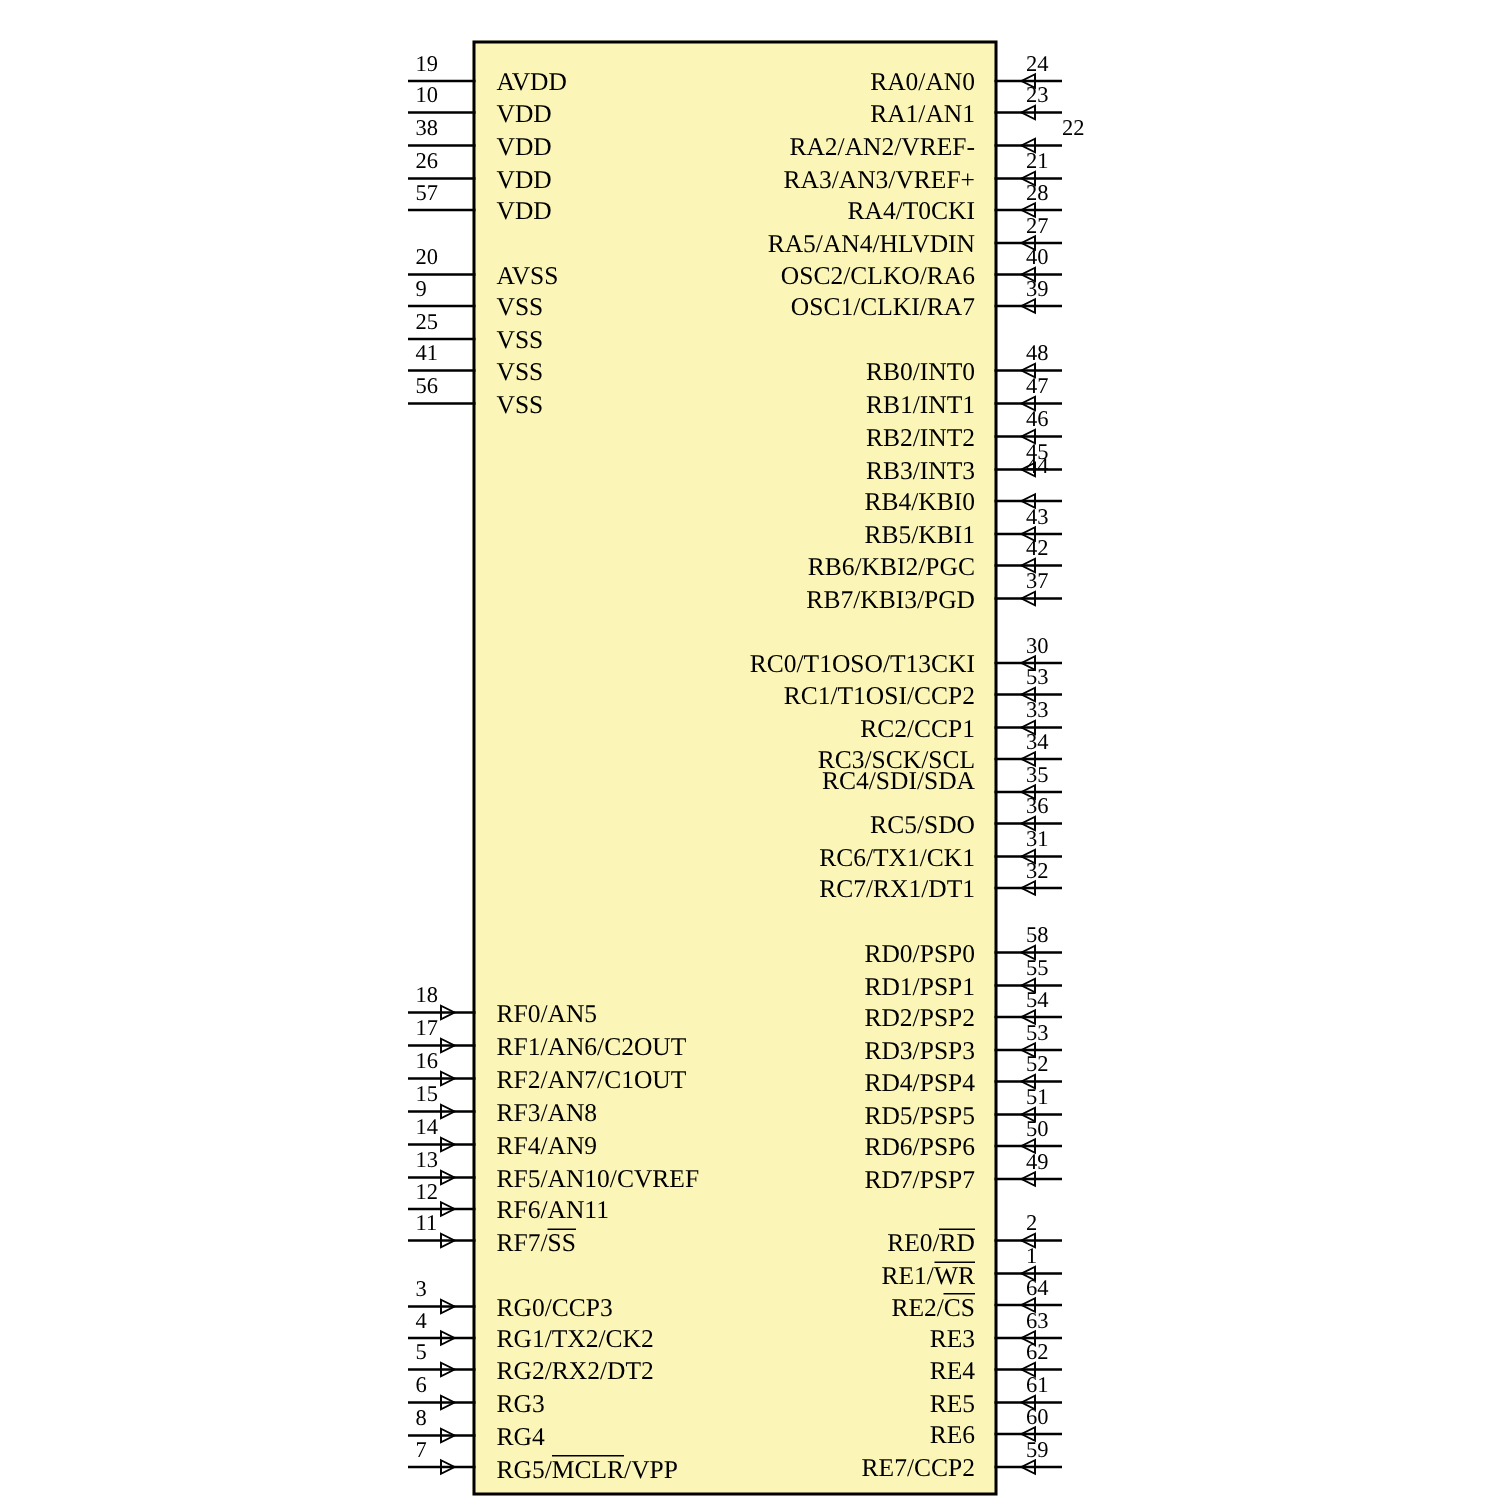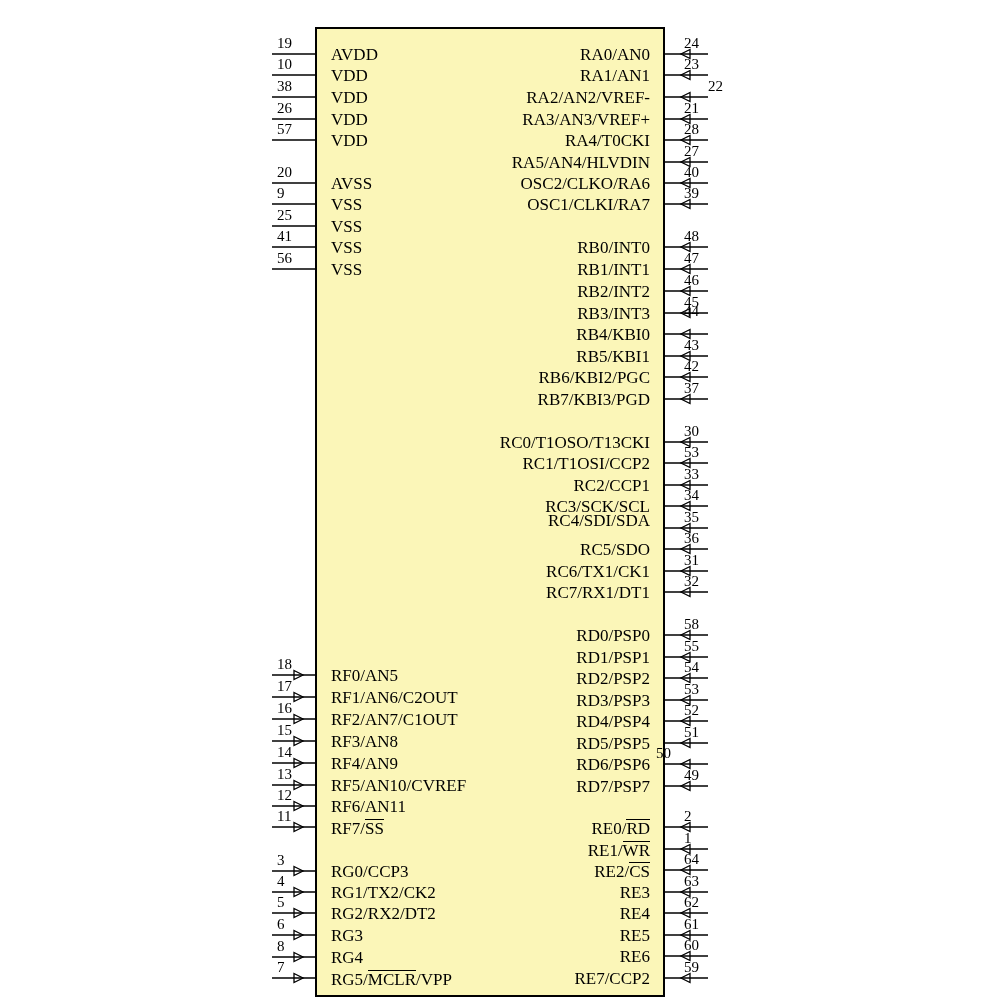--- a/index.html
+++ b/index.html
@@ -314,21 +314,21 @@
       <div class="pin-num right" style="left: 684px; top: 510px;">35</div>
       <div class="pin-num right" style="left: 684px; top: 531px;">36</div>
       <div class="pin-num right" style="left: 684px; top: 553px;">31</div>
       <div class="pin-num right" style="left: 684px; top: 574px;">32</div>
       <div class="pin-num right" style="left: 684px; top: 617px;">58</div>
       <div class="pin-num right" style="left: 684px; top: 639px;">55</div>
       <div class="pin-num right" style="left: 684px; top: 660px;">54</div>
       <div class="pin-num right" style="left: 684px; top: 682px;">53</div>
       <div class="pin-num right" style="left: 684px; top: 703px;">52</div>
       <div class="pin-num right" style="left: 684px; top: 725px;">51</div>
-      <div class="pin-num right" style="left: 656px; top: 746px;">50</div>
+      <div class="pin-num right" style="left: 684px; top: 746px;">50</div>
       <div class="pin-num right" style="left: 684px; top: 768px;">49</div>
       <div class="pin-num right" style="left: 684px; top: 809px;">2</div>
       <div class="pin-num right" style="left: 684px; top: 831px;">1</div>
       <div class="pin-num right" style="left: 684px; top: 852px;">64</div>
       <div class="pin-num right" style="left: 684px; top: 874px;">63</div>
       <div class="pin-num right" style="left: 684px; top: 895px;">62</div>
       <div class="pin-num right" style="left: 684px; top: 917px;">61</div>
       <div class="pin-num right" style="left: 684px; top: 938px;">60</div>
       <div class="pin-num right" style="left: 684px; top: 960px;">59</div>
     </div>

